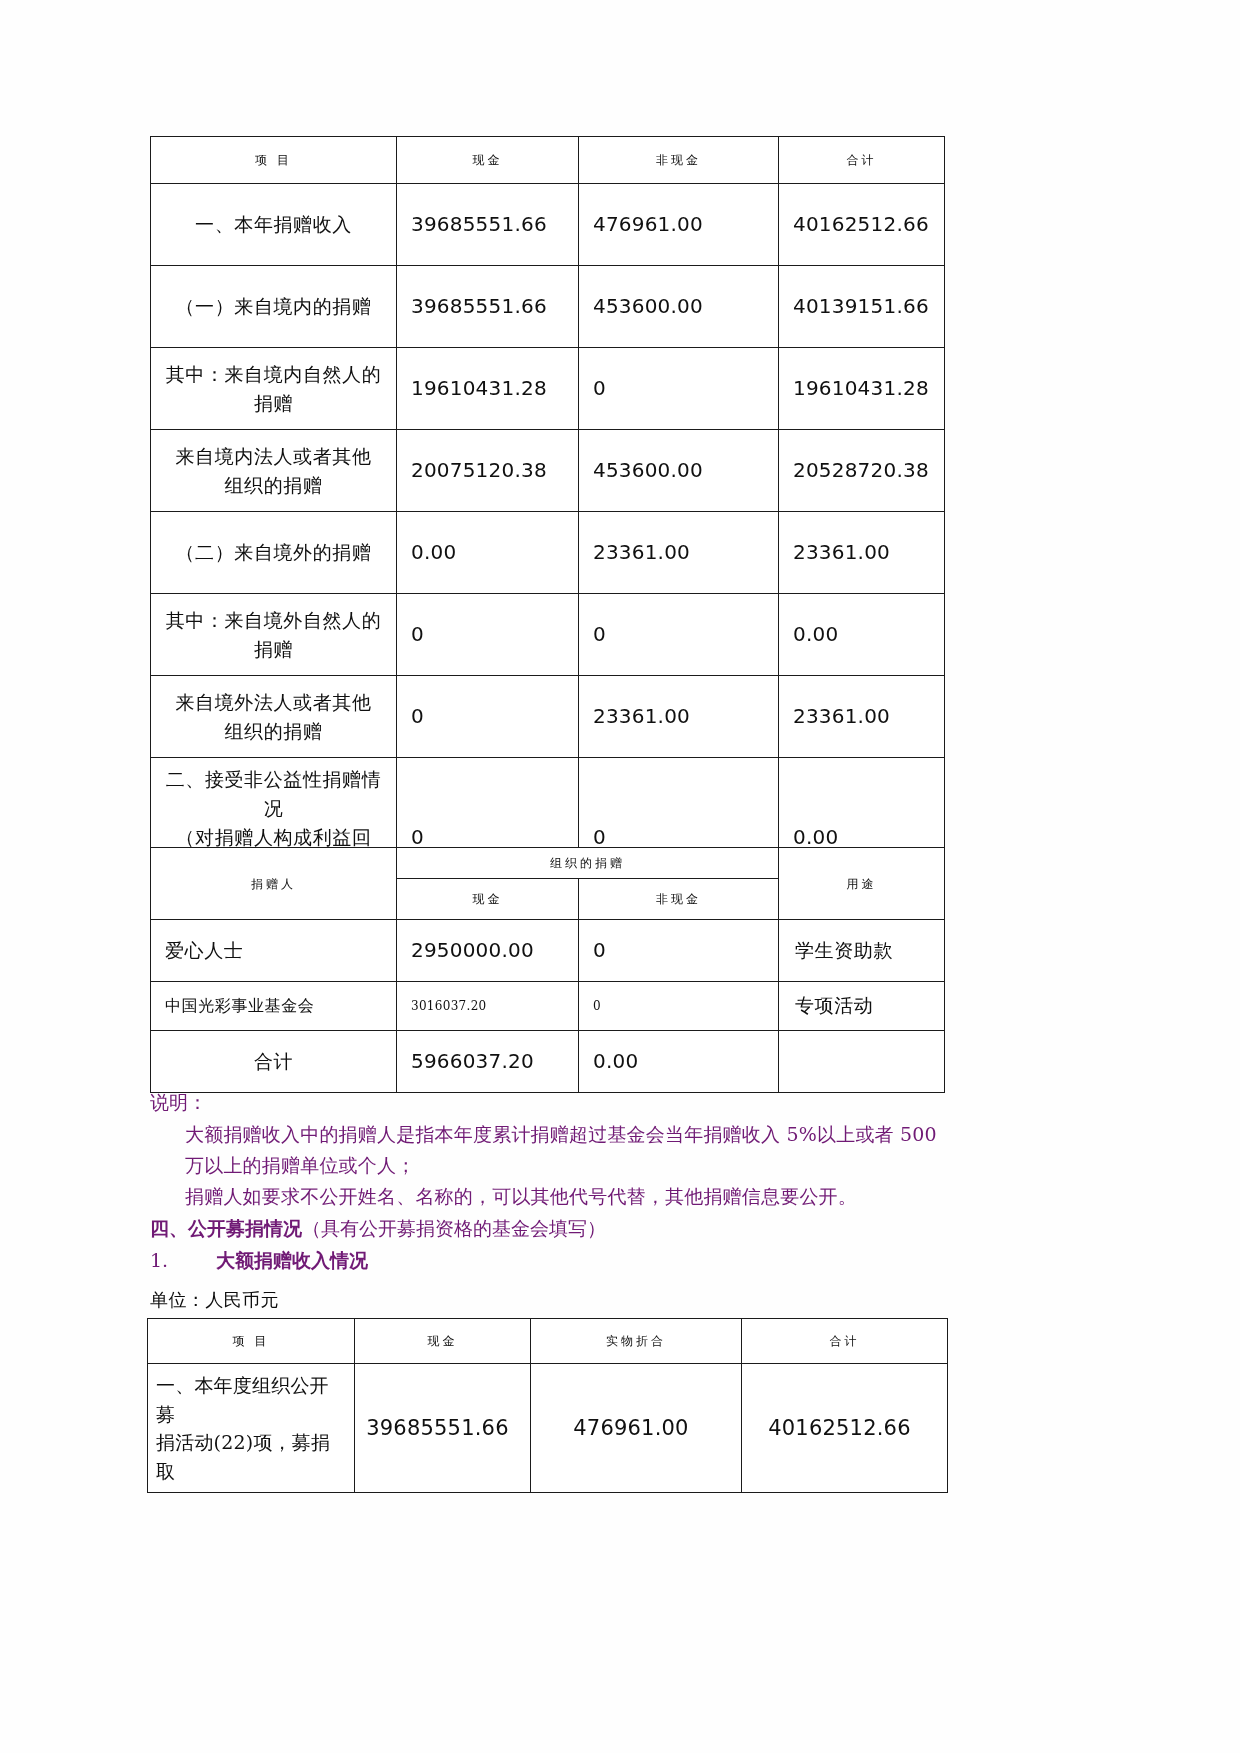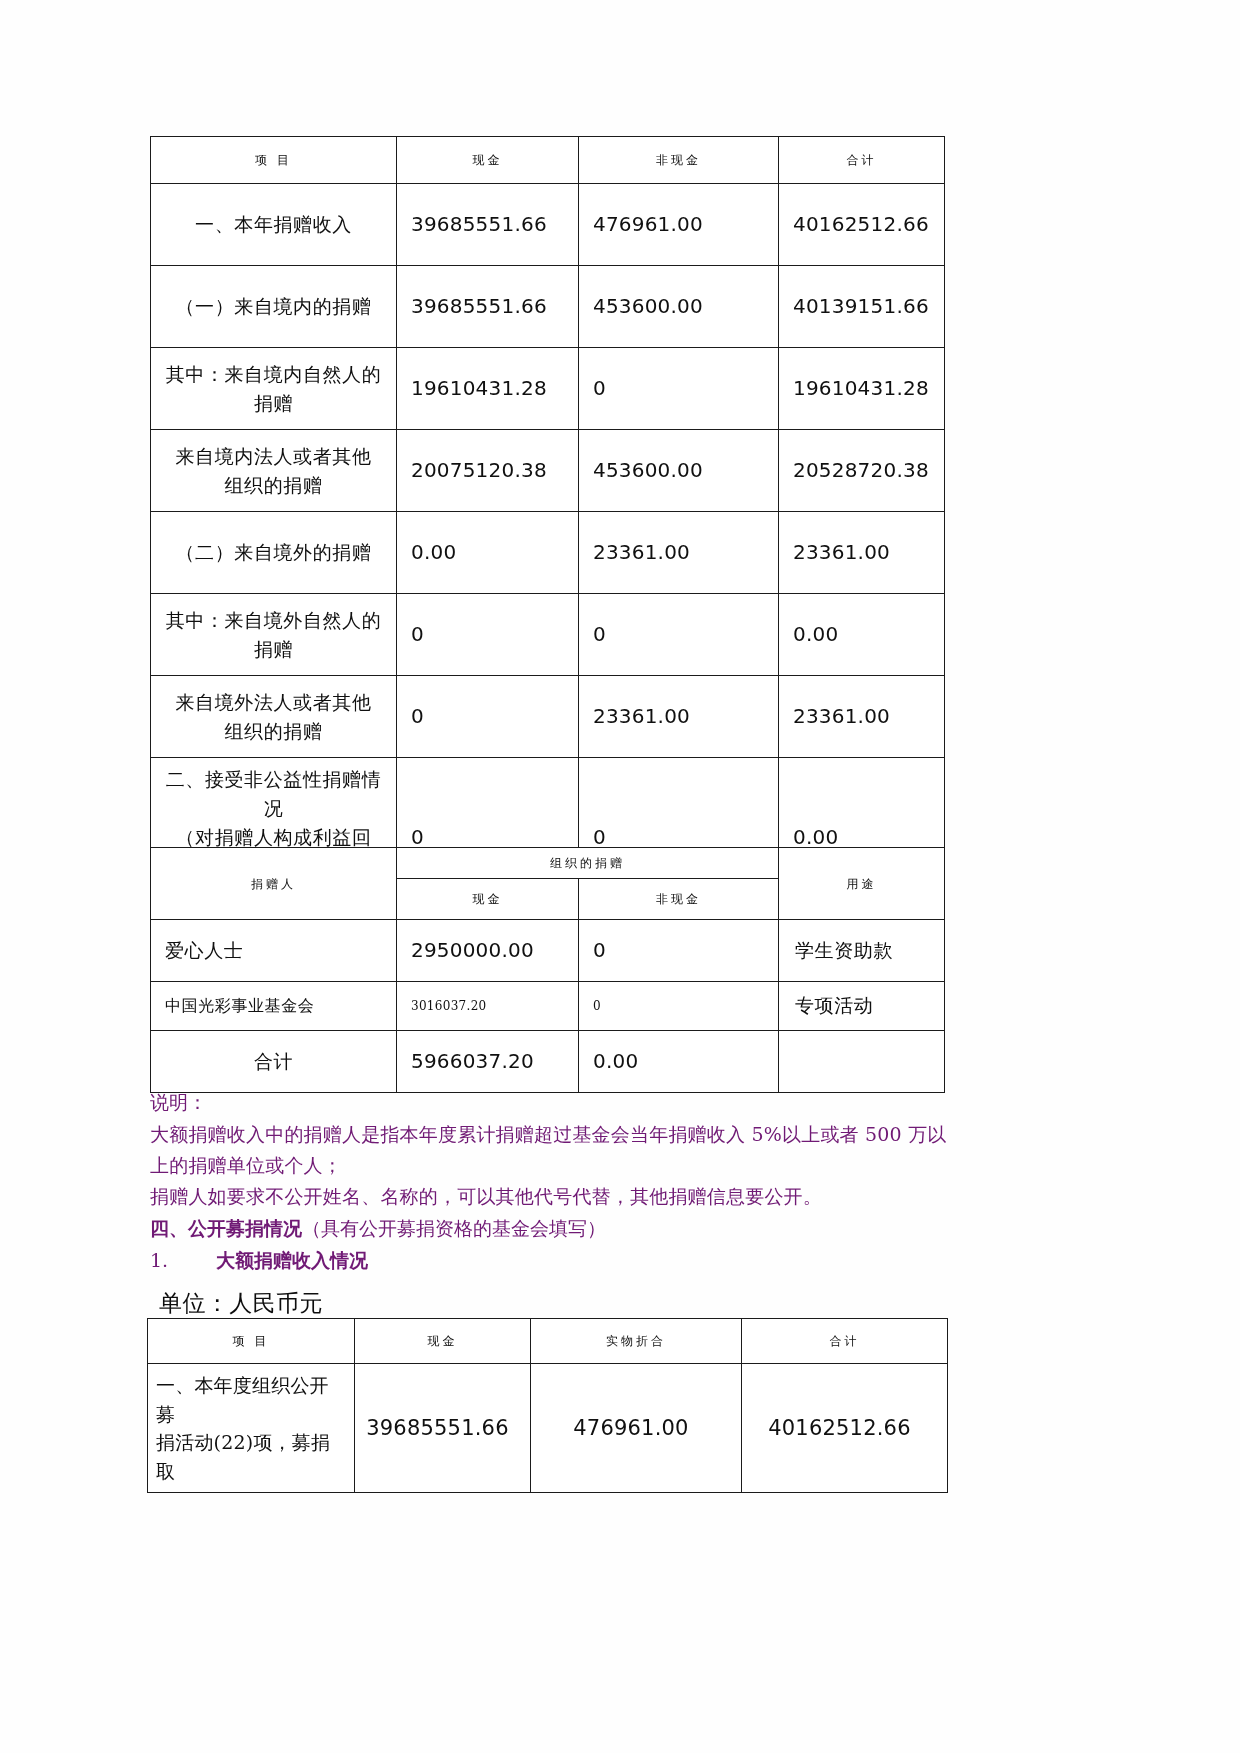--- a/index.html
+++ b/index.html
@@ -104,35 +104,34 @@
     position: absolute;
     left: 150px;
     top: 1087px;
     width: 800px;
     font-family: "DejaVu Serif", "Liberation Serif", serif;
     font-size: 19px;
     line-height: 1.62;
     color: #701a75;
   }
   .notes p { margin: 0 0 1px 0; }
-  .notes .tight { letter-spacing: 0.2px; }
+  .notes .tight { letter-spacing: 0.2px; margin-left: 35px; }
   .bold-head { font-weight: bold; }
   .sec-num {
     display: inline-block;
     width: 66px;
   }
 
   .unit-line {
     position: absolute;
     left: 150px;
     top: 1288px;
     font-family: "DejaVu Serif", "Liberation Serif", serif;
-    font-size: 23px;
+    font-size: 18px;
     letter-spacing: 0.4px;
-    margin-left: 9px;
   }
 
   
   #table-public-fundraising {
     position: absolute;
     left: 147px;
     top: 1318px;
     width: 800px;
   }
   #table-public-fundraising col.e1 { width: 207px; }

